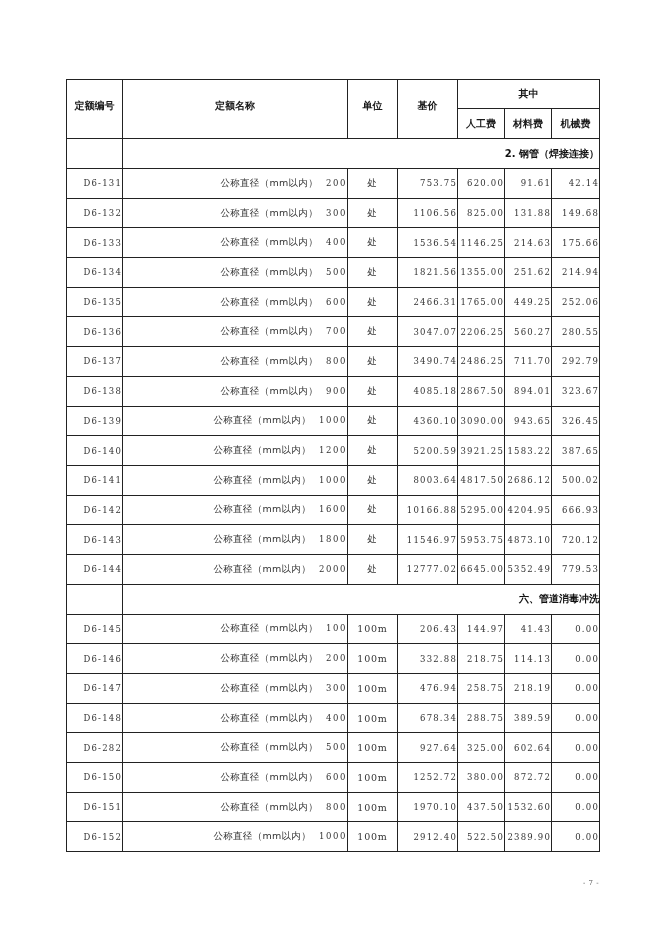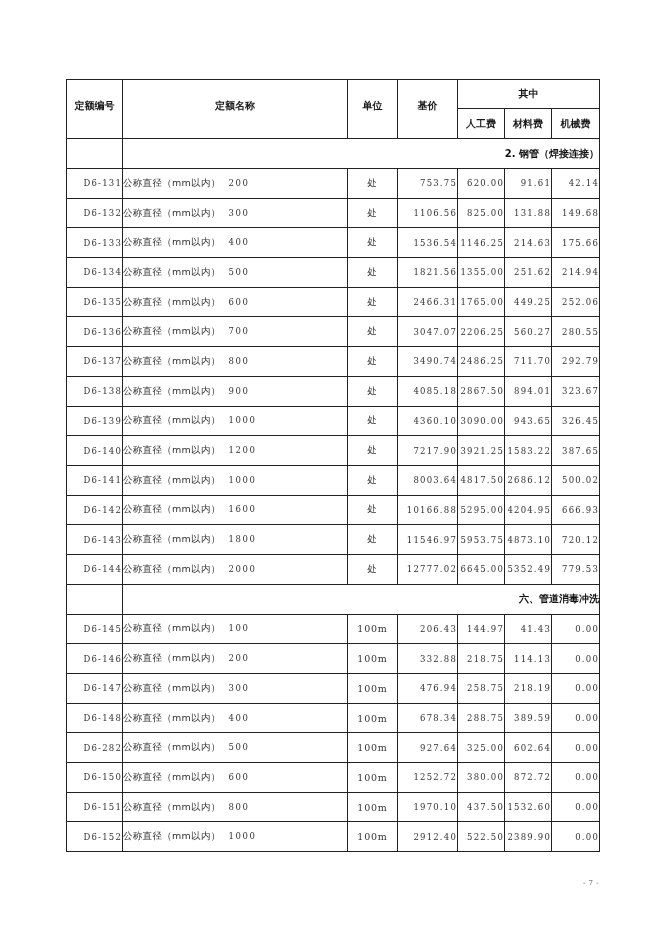--- a/index.html
+++ b/index.html
@@ -18,21 +18,21 @@
     overflow: hidden;
     white-space: nowrap;
   }
   th { font-weight: bold; font-size: 10px; text-align: center; vertical-align: middle; }
   tr.h1 th { height: 28px; font-family: Liberation Serif, serif; }
   tr.h2 th { height: 29px; }
   tr.h1 th.tall { vertical-align: middle; padding-bottom: 6px; }
   tr.section td { height: 29px; }
   tr.row td { height: 28.7px; }
   td.code { text-align: right; font-family: "DejaVu Serif", serif; font-size: 8.5px; letter-spacing: 1.2px; color: #333; }
-  td.name { text-align: left; font-size: 9.5px; color: #333; padding-left: 1px; }
+  td.name { text-align: right; font-size: 9.5px; color: #333; padding-left: 1px; }
   td.name .nm { letter-spacing: 0.3px; }
   td.name .sz { font-family: "DejaVu Serif", serif; font-size: 8.5px; letter-spacing: 1.6px; margin-left: 8px; }
   td.unit { text-align: center; font-size: 9.5px; font-family: "DejaVu Serif", serif; color: #333; letter-spacing: 0.8px; }
   td.num { text-align: right; padding-right: 4px; font-family: "DejaVu Serif", serif; font-size: 8.5px; letter-spacing: 1.2px; color: #333; }
   td.sec-title { font-weight: bold; font-size: 10px; text-align: right; padding-left: 0; color: #111; }
   td.sec-title .clip { display: inline-block; margin-left: -4px; }
   .page-num { position: absolute; left: 583px; top: 879px; font-size: 7px; color: #555; font-family: "DejaVu Serif", serif; letter-spacing: 0.5px; }
 </style>
 </head>
 <body>
@@ -145,21 +145,21 @@
           <td class="unit">处</td>
           <td class="num">4360.10</td>
           <td class="num">3090.00</td>
           <td class="num">943.65</td>
           <td class="num">326.45</td>
         </tr>
         <tr class="row">
           <td class="code">D6-140</td>
           <td class="name"><span class="nm">公称直径（mm以内）</span><span class="sz">1200</span></td>
           <td class="unit">处</td>
-          <td class="num">7217.90</td>
+          <td class="num">5200.59</td>
           <td class="num">3921.25</td>
           <td class="num">1583.22</td>
           <td class="num">387.65</td>
         </tr>
         <tr class="row">
           <td class="code">D6-141</td>
           <td class="name"><span class="nm">公称直径（mm以内）</span><span class="sz">1000</span></td>
           <td class="unit">处</td>
           <td class="num">8003.64</td>
           <td class="num">4817.50</td>

